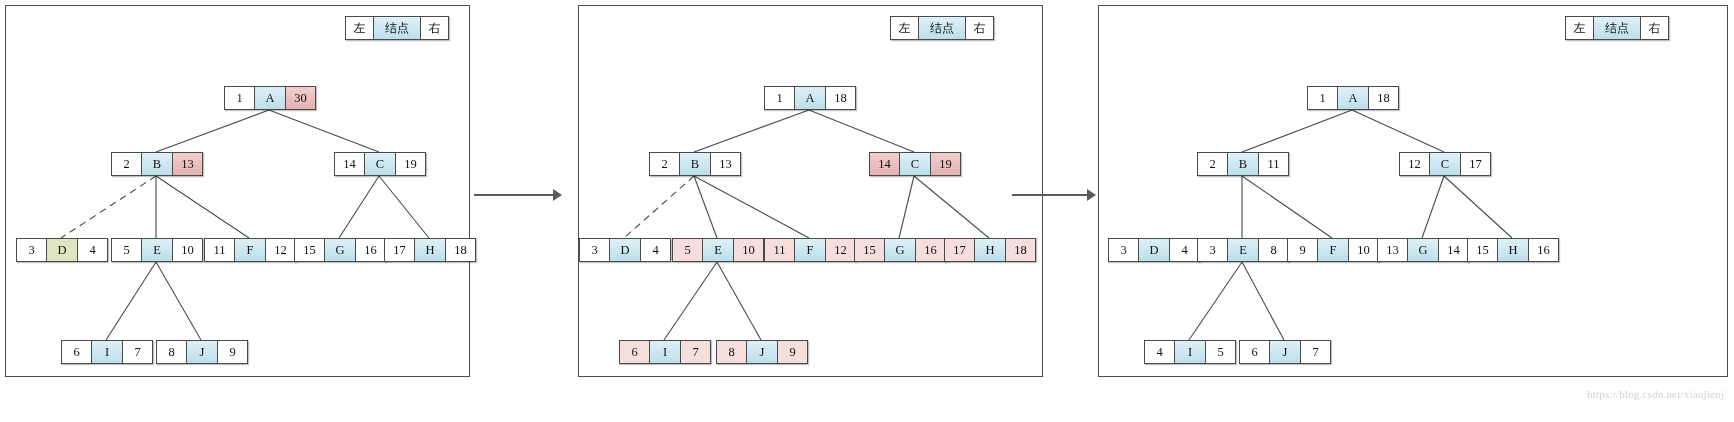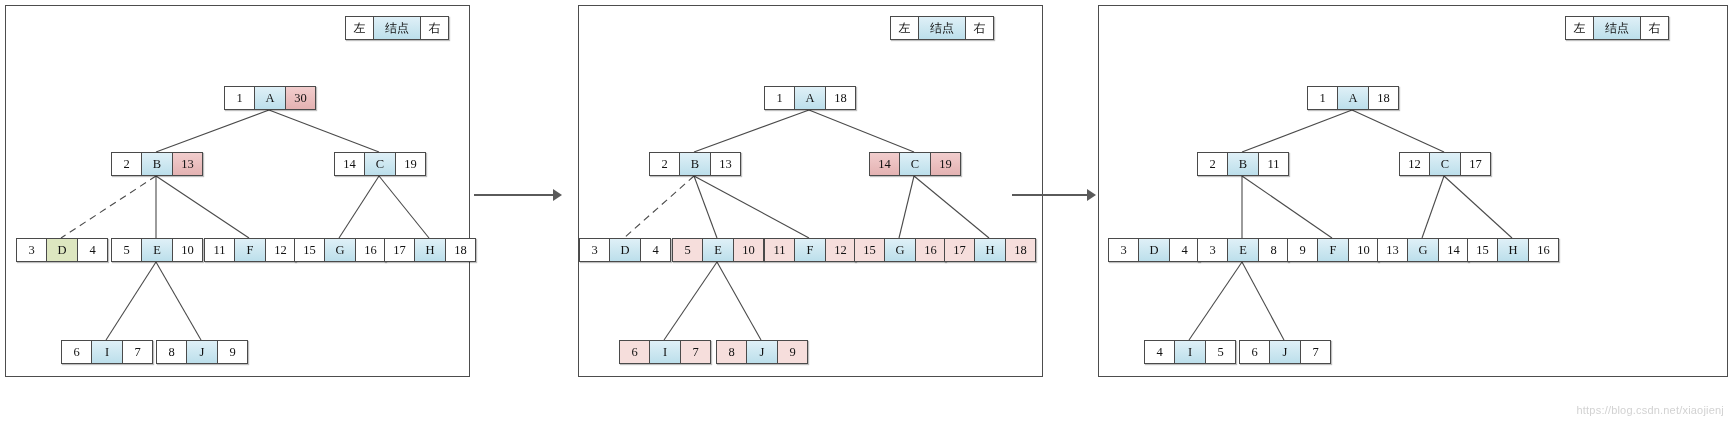--- a/index.html
+++ b/index.html
@@ -110,22 +110,22 @@
   .legend .cell.center{ width: 46px; }
   .legend .cell.right { width: 28px; }
   #legend-0 { top: 16px; left: 345px; }
   #legend-1 { top: 16px; left: 890px; }
   #legend-2 { top: 16px; left: 1565px; }
 
   
   #watermark {
     position: absolute;
     right: 10px;
-    bottom: 6px;
-    font-family: Liberation Sans, sans-serif;
+    bottom: 22px;
+    font-family: Liberation Serif, serif;
     font-size: 11px;
     color: #d2d2d2;
     letter-spacing: 0.2px;
   }
 </style>
 </head>
 <body>
 
 <div id="root">
 

